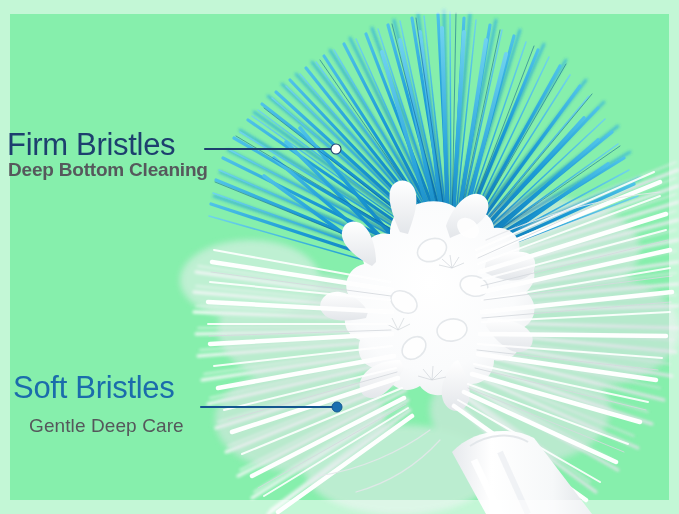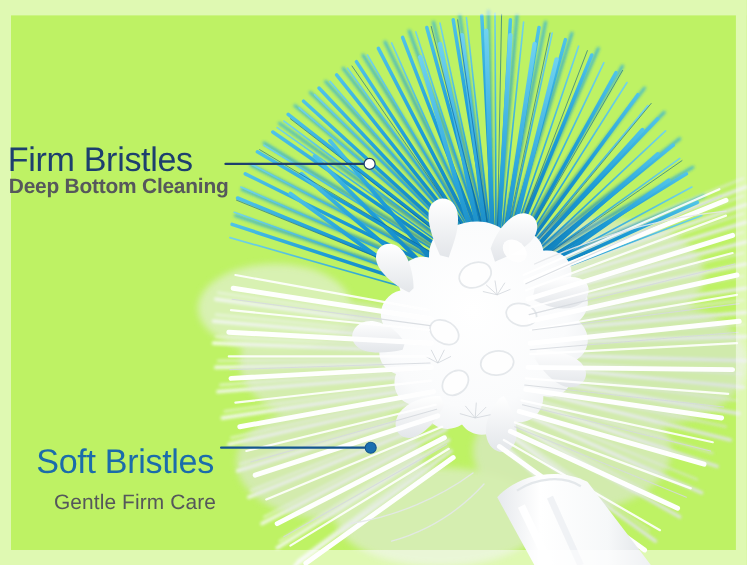--- a/index.html
+++ b/index.html
@@ -36,34 +36,34 @@
     white-space:nowrap;
   }
 
   #callout-firm{ left:7px; top:129px; }
   #callout-firm .title{ color:#1d3f6e; font-weight:400; }
   #callout-firm .sub{
     color:#56585c; font-weight:700;
     margin-left:1px; letter-spacing:-0.2px;
   }
 
-  #callout-soft{ left:13px; top:404px;margin-left:20px; }
+  #callout-soft{ left:13px; top:372px; }
   #callout-soft .title{ color:#1b6cab; font-weight:400; }
   #callout-soft .sub{
     color:#55575b; font-weight:400;
     margin-top:13px; margin-left:16px; letter-spacing:0.1px;
   }
 
   
   #overlay{position:absolute;inset:0;width:679px;height:514px;}
 </style>
 </head>
 <body>
 
-<div id="stage" style="background: #bef264;">
+<div id="stage" style="background: #86efac;">
 
   <svg id="product" viewBox="0 0 679 514">
     <defs>
 
       <linearGradient id="gBlueA" x1="0" y1="0" x2="0" y2="1">
         <stop offset="0" stop-color="#4fc3e8"></stop>
         <stop offset="0.45" stop-color="#1b9ad6"></stop>
         <stop offset="1" stop-color="#0d78b4"></stop>
       </linearGradient>
       <linearGradient id="gBlueB" x1="0" y1="0" x2="0" y2="1">
@@ -468,16 +468,16 @@
     </g>
   </svg>
 
   <div class="callout" id="callout-firm">
     <div class="title" style="color: rgb(29, 63, 110);">Firm Bristles</div>
     <div class="sub" style="color: rgb(86, 88, 92);">Deep Bottom Cleaning</div>
   </div>
 
   <div class="callout" id="callout-soft">
     <div class="title" style="color: rgb(27, 108, 171);">Soft Bristles</div>
-    <div class="sub" style="color: rgb(85, 87, 91);">Gentle Firm Care</div>
+    <div class="sub" style="color: rgb(85, 87, 91);">Gentle Deep Care</div>
   </div>
 
 </div>
 
 </body></html>

